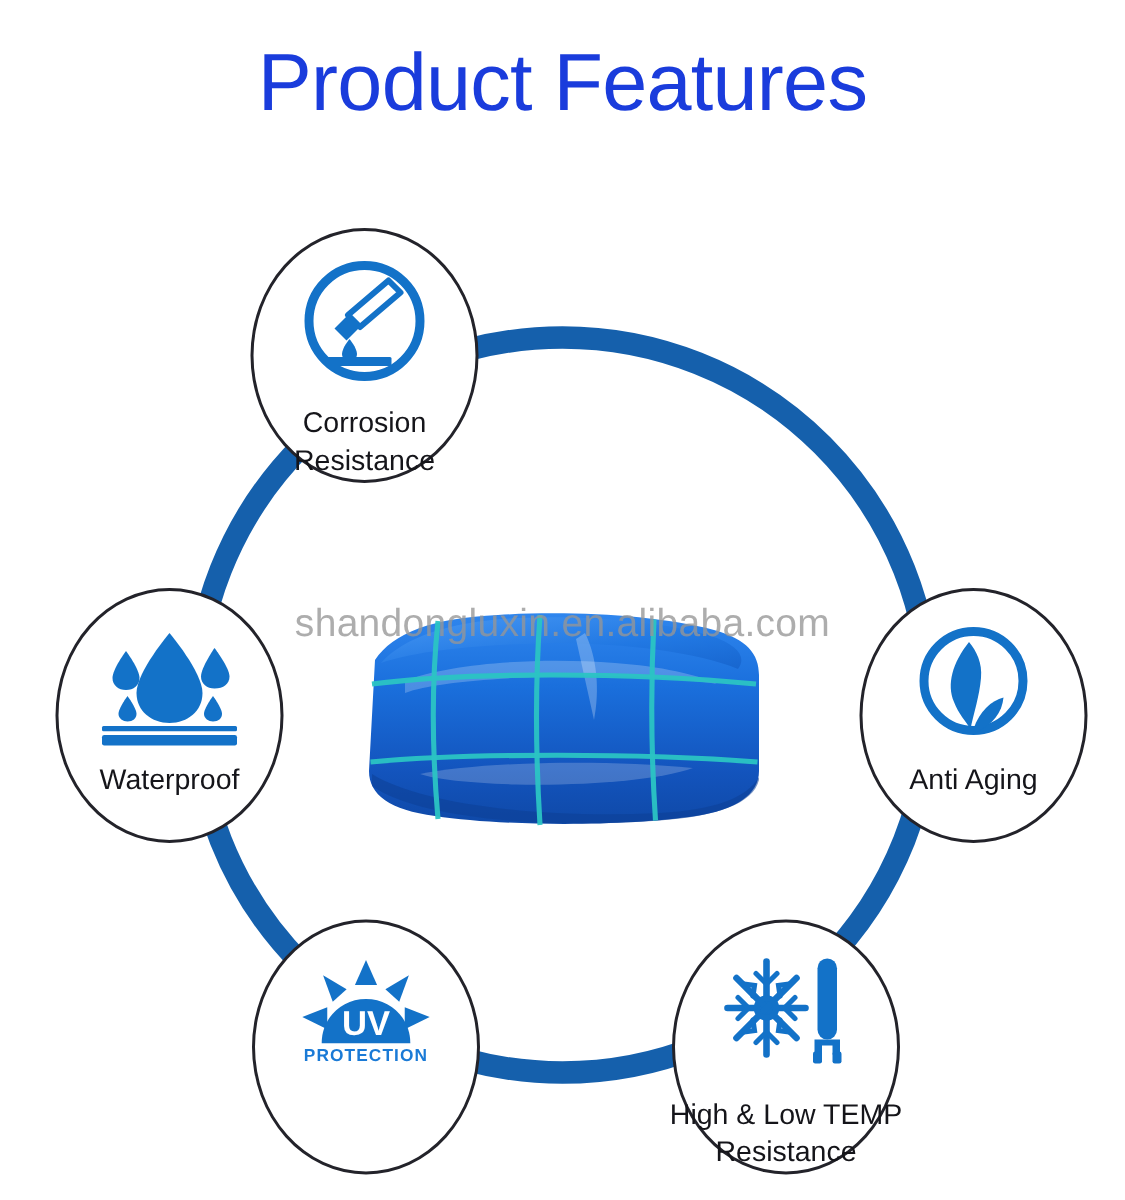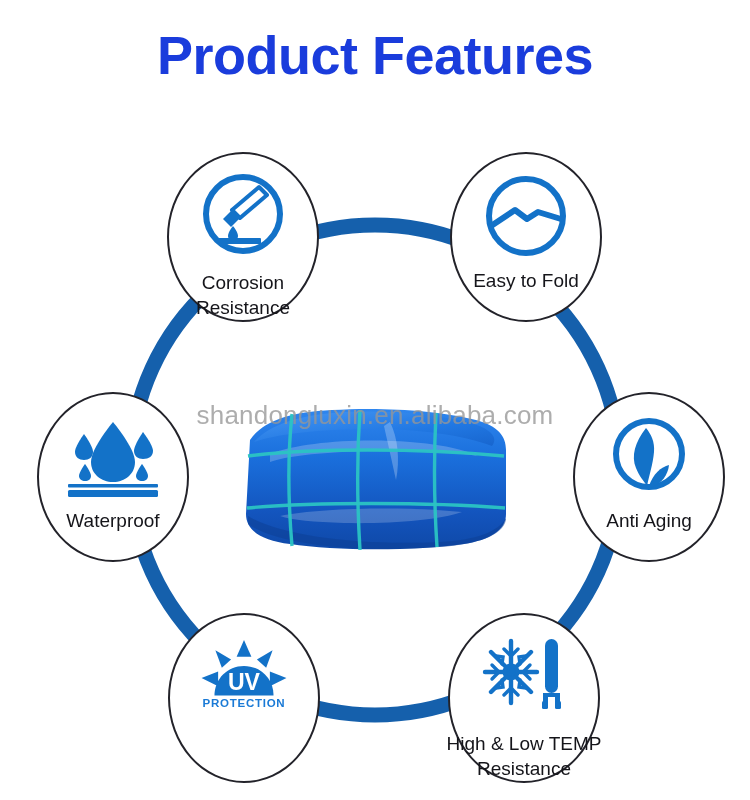--- a/index.html
+++ b/index.html
@@ -24,21 +24,21 @@
   }
 
   
   .page-title {
     position: absolute;
     top: 24px;
     left: 0;
     width: 750px;
     text-align: center;
     font-size: 54px;
-    font-weight: bold;
+    font-weight: normal;
     letter-spacing: -0.5px;
     color: #1a3cdc;
     font-family: "Liberation Sans", sans-serif;
     white-space: nowrap;
   }
 
   
   .ring-svg {
     position: absolute;
     left: 0;
@@ -189,29 +189,20 @@
           <rect x="18" y="68" width="44" height="6" rx="1"></rect>
         </g>
       </svg>
     </div>
     <div class="flabel">
       <span>Corrosion</span><br>
       <span>Resistance</span>
     </div>
   </div>
 
-  <div class="feature f-fold">
-    <div class="icon-wrap">
-      <svg width="88" height="88" viewBox="0 0 88 88">
-        <circle cx="44" cy="44" r="37" fill="none" stroke="#1372c8" stroke-width="6"></circle>
-        <path d="M9 54 L33 38 L45 47 L56 40 L79 47" fill="none" stroke="#1372c8" stroke-width="6" stroke-linecap="round" stroke-linejoin="round"></path>
-      </svg>
-    </div>
-    <div class="flabel">Easy to Fold</div>
-  </div>
 
   <div class="feature f-anti">
     <div class="icon-wrap">
       <svg width="88" height="88" viewBox="0 0 88 88">
         <circle cx="44" cy="42" r="33" fill="none" stroke="#1372c8" stroke-width="6"></circle>
         <g fill="#1372c8">
           <path d="M41 16 C30 30, 26 44, 31 56 C34 64, 39 69, 42 74
                    C44 64, 48 52, 49 40 C50 30, 46 22, 41 16 Z"></path>
           <path d="M44 74 C48 62, 56 55, 64 53 C63 63, 57 71, 46 76 Z"></path>
         </g>

